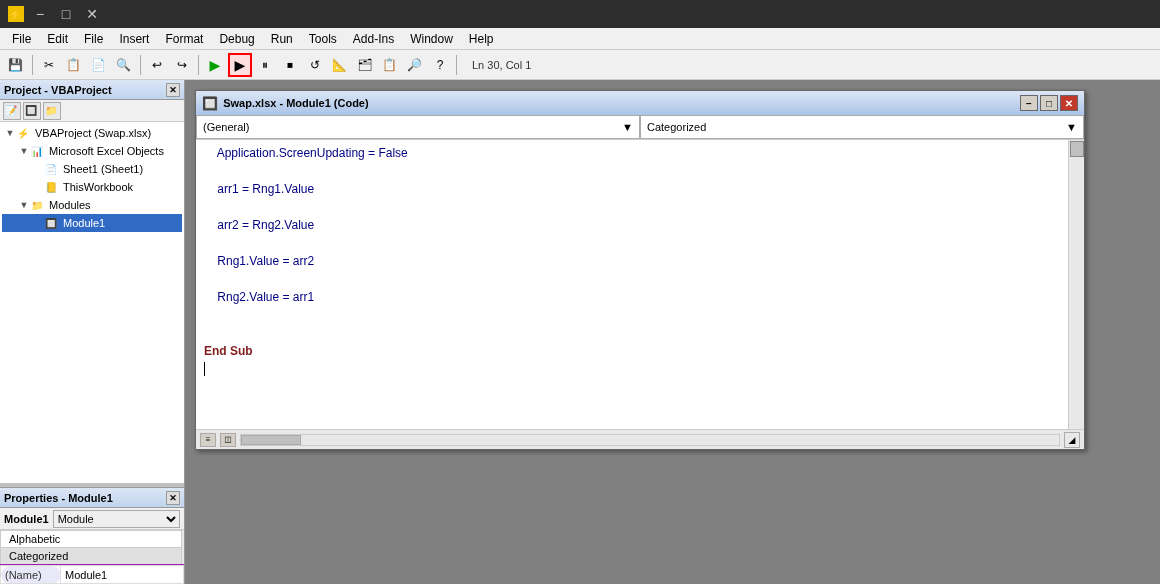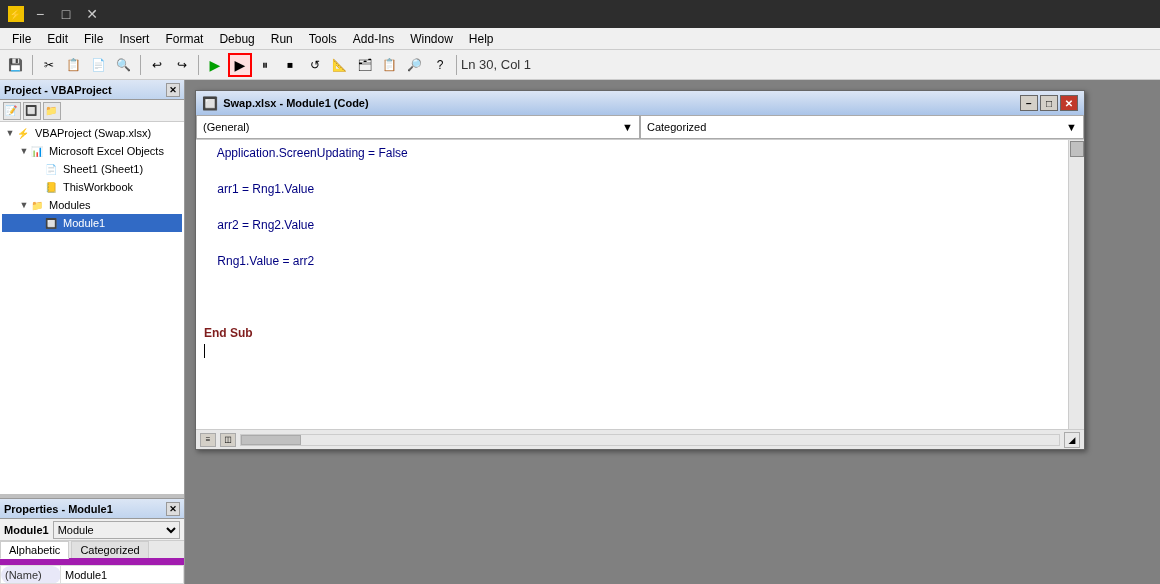--- a/index.html
+++ b/index.html
@@ -88,22 +88,22 @@
       border: 2px solid red;
       background: #ffe0e0;
     }
     .tb-sep {
       width: 1px;
       height: 20px;
       background: #aaa;
       margin: 0 3px;
     }
     .tb-coord {
-      font-size: 13px;
-      margin-left: 0;
+      font-size: 11px;
+      margin-left: 11px;
       color: #333;
     }
 
     
     .main-area {
       display: flex;
       height: calc(584px - 28px - 22px - 30px);
     }
 
     
@@ -217,21 +217,22 @@
     }
     .prop-type-select {
       flex: 1;
       height: 18px;
       font-size: 11px;
       border: 1px solid #aaa;
     }
     .prop-tabs {
       display: flex;
       background: #e8e8e8;
-      border-bottom: 7px solid #a21caf;
+      border-bottom: 1px solid #a21caf;
+      flex-direction: column;
     }
     .prop-tab {
       padding: 2px 8px;
       font-size: 11px;
       cursor: pointer;
       border: 1px solid #ccc;
       border-bottom: none;
       background: #e0e0e0;
       margin-right: 2px;
     }
@@ -558,20 +559,21 @@
       <div style="flex:1; display:flex; overflow:hidden;">
         <div class="code-content" id="code-content">
         <div class="code-line">    Application.ScreenUpdating = False</div>
             <div class="code-line"></div>
             <div class="code-line">    arr1 = Rng1.Value</div>
             <div class="code-line"></div>
             <div class="code-line">    arr2 = Rng2.Value</div>
             <div class="code-line"></div>
             <div class="code-line">    Rng1.Value = arr2</div>
             <div class="code-line"></div>
+            <div class="code-line">    Rng2.Value = arr1</div>
             <div class="code-line"></div>
             <div class="code-line"></div>
             <div class="code-line"><span class="keyword">End Sub</span></div>
             <div class="code-line"><span style="display: inline-block; width: 1px; height: 14px; background: black; vertical-align: text-bottom;"></span></div>
           </div>
         <div class="code-scrollbar-v">
           <div style="width:14px;height:16px;background:#c0c0c0;border:1px solid #888;margin:1px auto;"></div>
         </div>
       </div>
 

